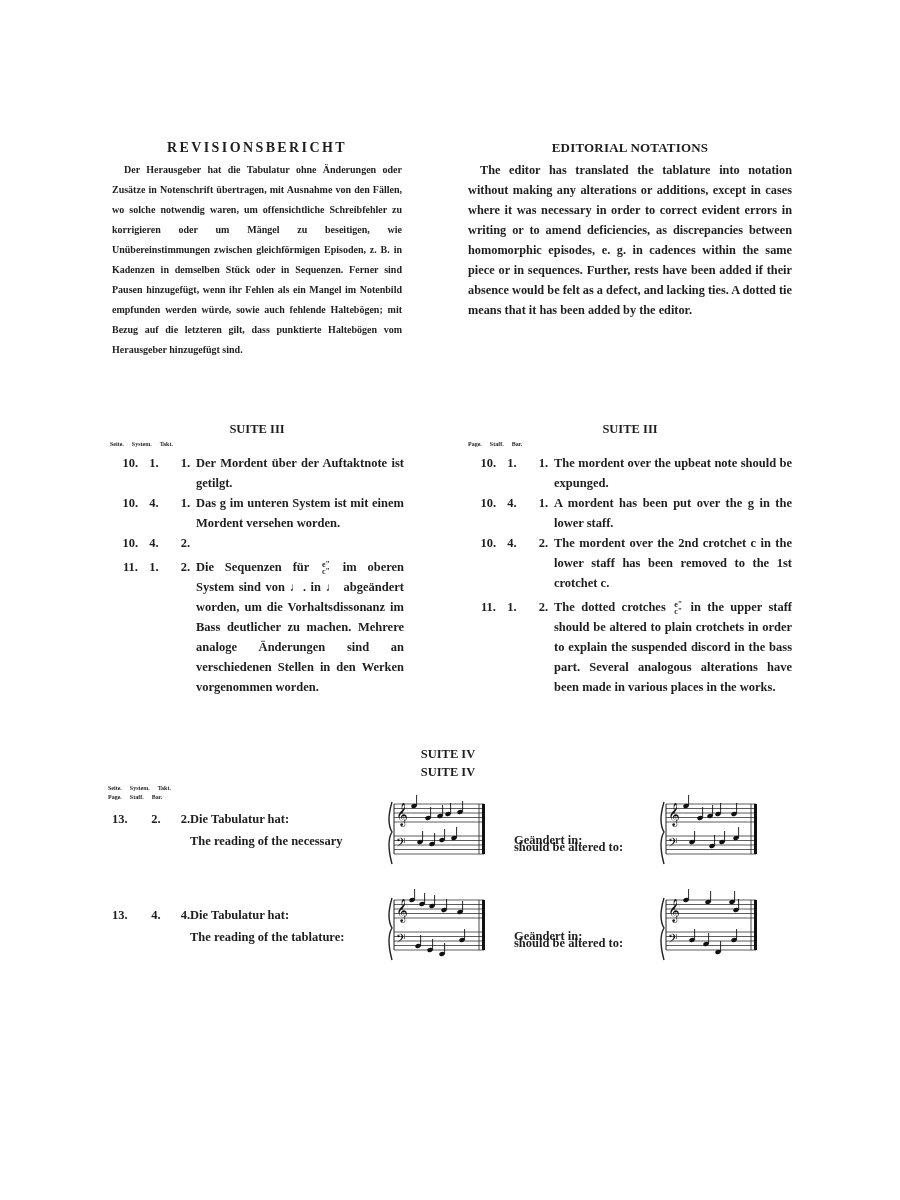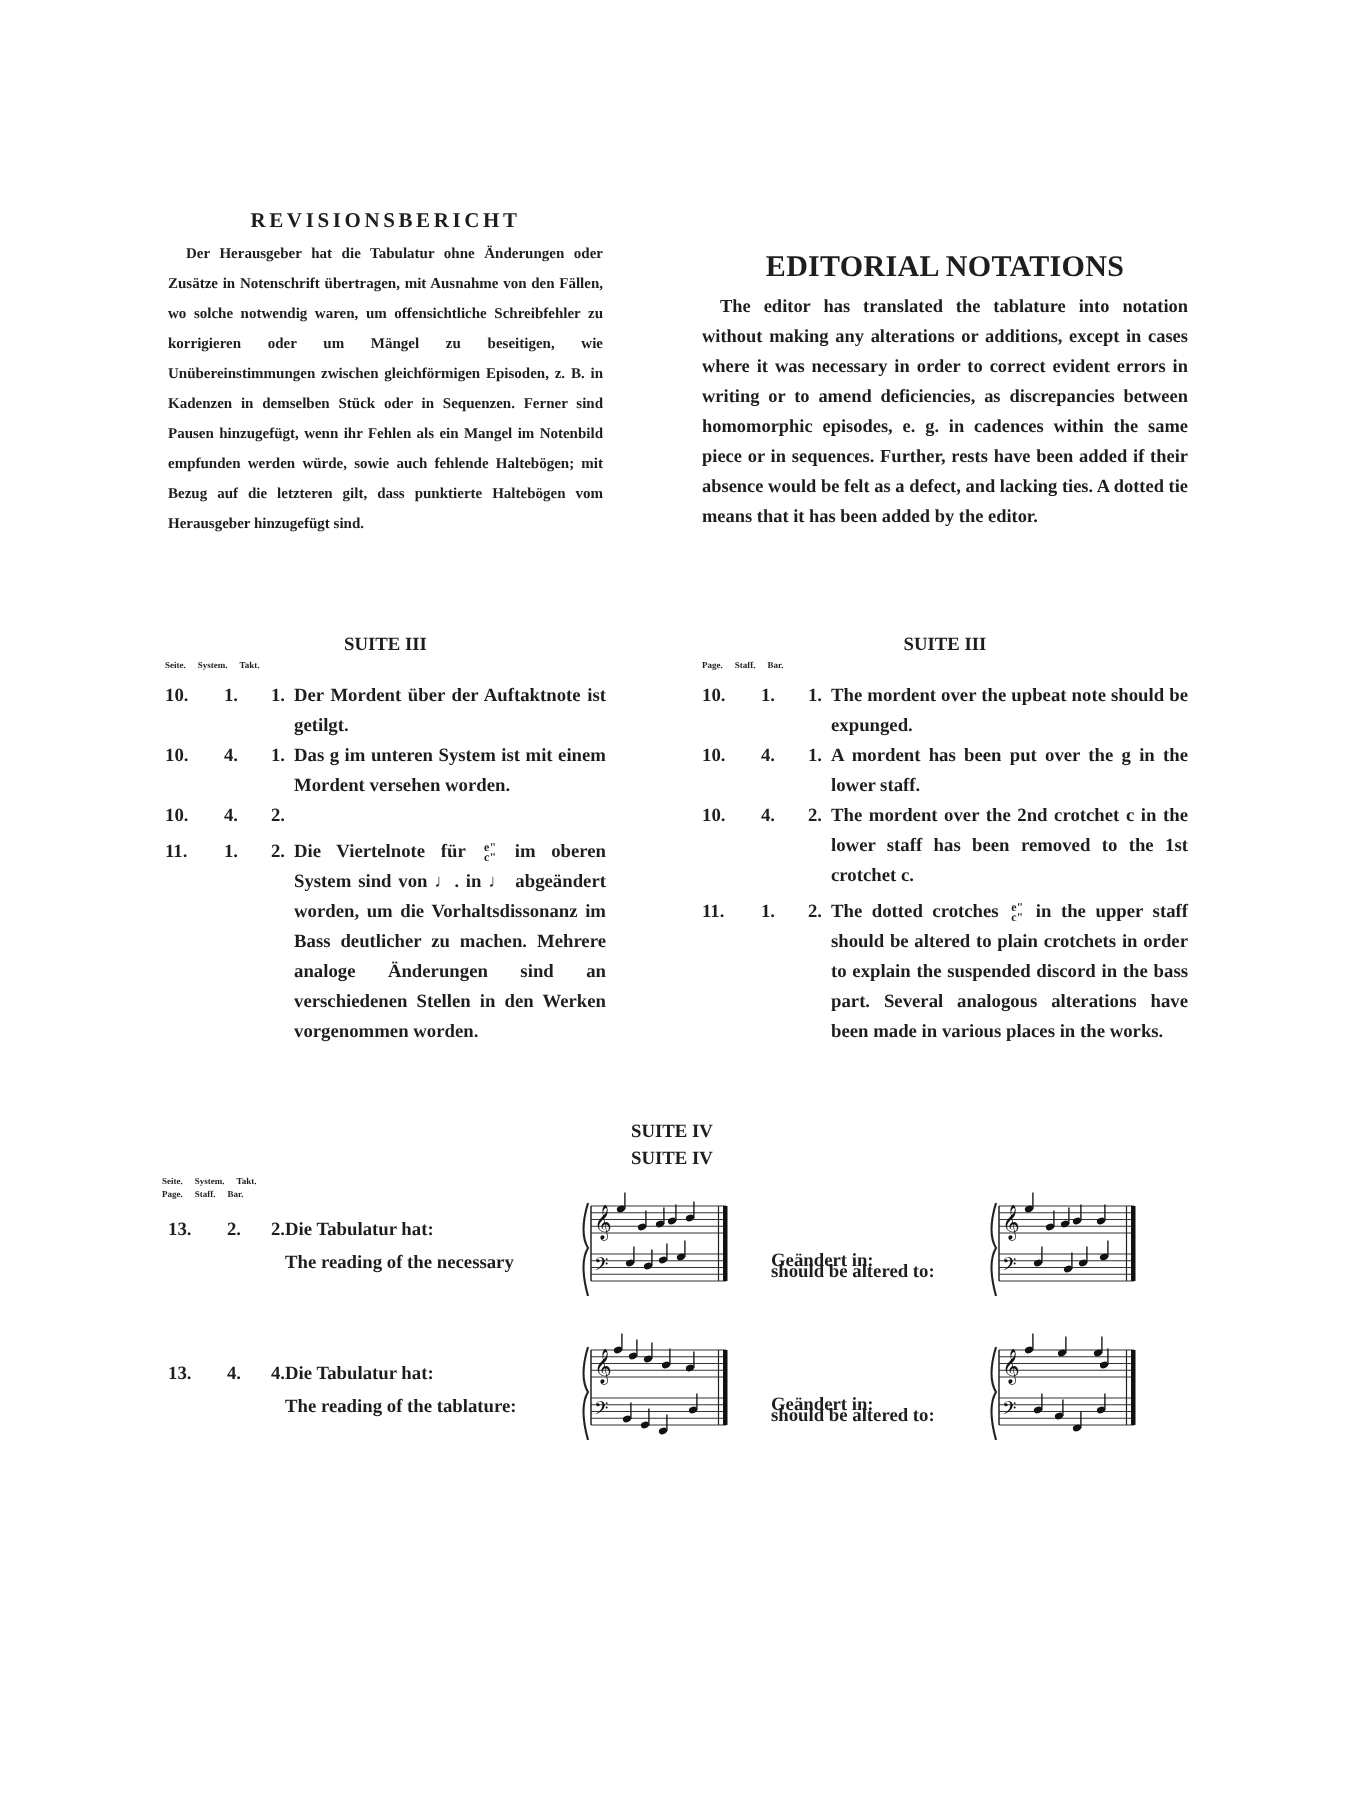--- a/index.html
+++ b/index.html
@@ -3,29 +3,29 @@
 <meta charset="utf-8">
 <style>
   html, body { margin: 0; padding: 0; background: #ffffff; }
   body { width: 900px; height: 1200px; position: relative; overflow: hidden;
          font-family: "Liberation Serif", "DejaVu Serif", serif; color: #1e1e1e; }
   .col { position: absolute; width: 290px; }
   .col-left { left: 112px; }
   .col-right { left: 468px; width: 324px; }
   .heading { text-align: center; font-size: 17px; margin: 0; letter-spacing: 0; }
   .heading.spaced { letter-spacing: 2.4px; font-weight: bold; font-size: 14px; }
-  .heading.plain { font-size: 20px; letter-spacing: 0.2px; margin-top: 27px; }
+  .heading.plain { font-size: 13px; letter-spacing: 0.2px; }
   .para { font-size: 10px; line-height: 20px; text-align: justify; text-indent: 12px; margin: 6px 0 0 0; font-weight: bold; }
   .col-right .para { font-size: 12.3px; }
   .suite-title { font-size: 12.5px; font-weight: bold; margin: 0; line-height: 18px; text-align: center; }
   .colheads { font-size: 6px; font-weight: bold; line-height: 9px; margin: 2px 0 4px 0; }
   .colheads span { display: inline-block; margin-right: 8px; }
   .entry { display: flex; font-size: 12.5px; line-height: 20px; font-weight: bold; }
   .entry .num { flex: 0 0 auto; }
-  .entry .n1 { width: 28px; }
+  .entry .n1 { width: 28px; text-align: right; }
   .entry .n2 { width: 32px; text-align: center; }
   .entry .n3 { width: 20px; text-align: right; margin-right: 6px; }
   .entry .txt { flex: 1; text-align: justify; }
   .note-glyph { font-size: 12px; }
   .stack { display: inline-flex; flex-direction: column; font-size: 8px; line-height: 7px; vertical-align: middle; margin: 0 2px; }
   .suite4 { position: absolute; left: 112px; width: 680px; }
   .s4-row { position: absolute; left: 0; width: 680px; font-size: 12.5px; font-weight: bold; line-height: 22px; }
   .s4-row .nums { position: absolute; left: 0; top: 0; }
   .s4-row .nums span { display: inline-block; }
   .s4-row .de { position: absolute; left: 78px; top: 0; }
@@ -62,21 +62,21 @@
   <div class="entry">
     <span class="num n1">10.</span>
     <span class="num n2">4.</span>
     <span class="num n3">2.</span>
   </div>
   <div class="entry" style="margin-top:4px;">
     <span class="num n1">11.</span>
     <span class="num n2">1.</span>
     <span class="num n3">2.</span>
     <span class="txt">
-      <span>Die Viertelnote für</span>
+      <span>Die Sequenzen für</span>
       <span class="stack">
           <span>e"</span>
           <span>c"</span>
         </span>
       <span>im oberen System sind von</span>
       <span class="note-glyph">♩.</span>
       <span>in</span>
       <span class="note-glyph">♩</span>
       <span>abgeändert worden, um die Vorhaltsdissonanz im Bass deutlicher zu machen. Mehrere analoge Änderungen sind an verschiedenen Stellen in den Werken vorgenommen worden.</span>
     </span>

